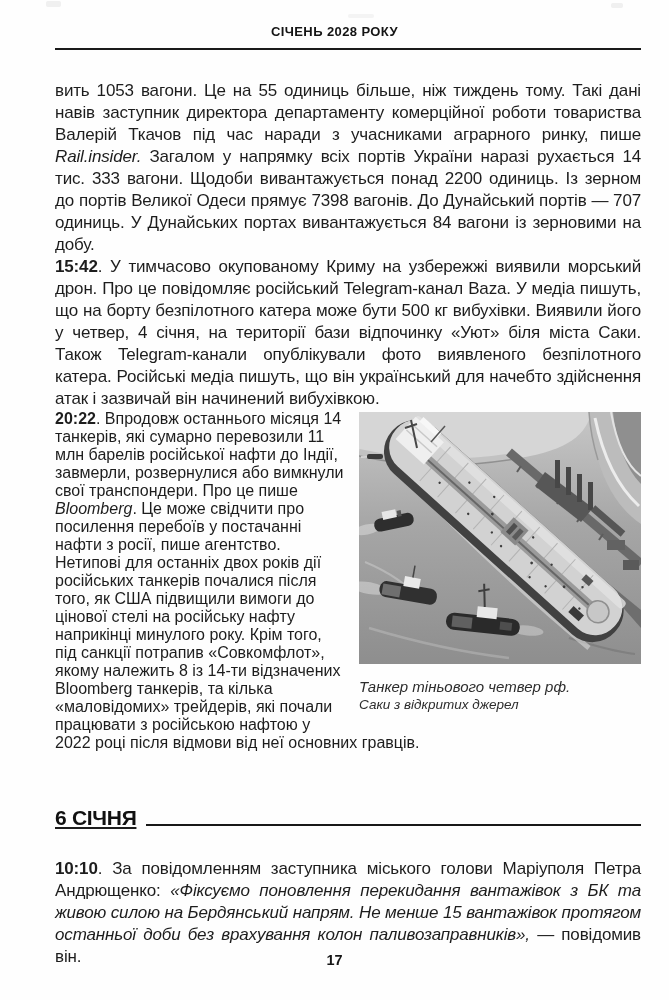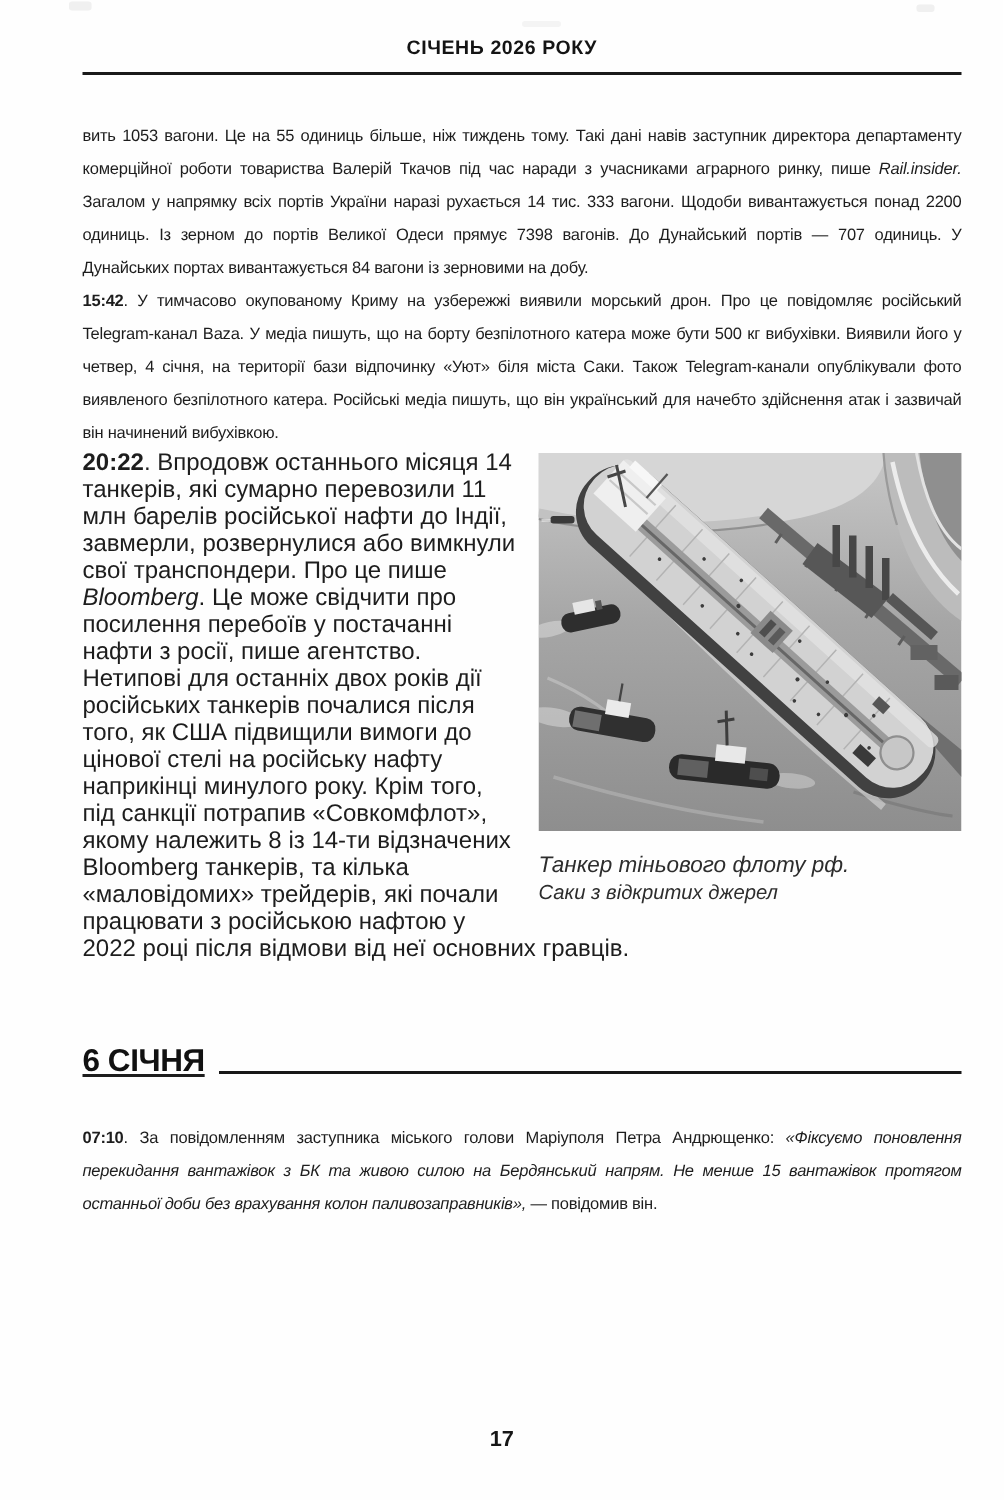--- a/index.html
+++ b/index.html
@@ -35,21 +35,21 @@
   .smudge.s3 { left: 348px; top: 14px; width: 26px; height: 4px; opacity: .35; }
 
   
   .content {
     position: absolute;
     left: 55px; top: 80px;
     width: 586px;
   }
   .content p {
     margin: 0;
-    font-size: 11px;
+    font-size: 17px;
     line-height: 22px;
     letter-spacing: -0.15px;
     text-align: justify;
     color: #1d1d1d;
   }
   .time { font-weight: 700; margin-top: 48px; }
   .ital { font-style: italic; }
 
   
   figure.tanker {
@@ -98,21 +98,21 @@
 </style>
 </head>
 <body>
 
 <div class="page">
 
   <div class="smudge s1"></div>
   <div class="smudge s2"></div>
   <div class="smudge s3"></div>
 
-  <div class="running-head">СІЧЕНЬ 2026 РОКУ</div>
+  <div class="running-head">СІЧЕНЬ 2028 РОКУ</div>
   <div class="head-rule"></div>
 
   <div class="content">
 
     <p><span>вить 1053 вагони. Це на 55 одиниць більше, ніж тиждень тому. Такі дані навів заступник директора департаменту комерційної роботи товариства Валерій Ткачов під час наради з учасниками аграрного ринку, пише </span><span class="ital">Rail.insider.</span><span> Загалом у напрямку всіх портів України наразі рухається 14 тис. 333 вагони. Щодоби вивантажується понад 2200 одиниць. Із зерном до портів Великої Одеси прямує 7398 вагонів. До Дунайський портів — 707 одиниць. У Дунайських портах вивантажується 84 вагони із зерновими на добу.</span></p>
 
     <p><span class="time">15:42</span><span>. У тимчасово окупованому Криму на узбережжі виявили морський дрон. Про це повідомляє російський Telegram-канал Baza. У медіа пишуть, що на борту безпілотного катера може бути 500 кг вибухівки. Виявили його у четвер, 4 січня, на території бази відпочинку «Уют» біля міста Саки. Також Telegram-канали опублікували фото виявленого безпілотного катера. Російські медіа пишуть, що він український для начебто здійснення атак і зазвичай він начинений вибухівкою.</span></p>
 
     <p>
       </p><figure class="tanker">
@@ -225,31 +225,31 @@
             <path d="M37,-9 L34,-32 M29,-24 L40,-27" stroke="#3d3d3d" stroke-width="2" fill="none"></path>
             <rect x="54" y="4" width="12" height="8" fill="#4e4e4e"></rect>
           </g>
 
           <g transform="translate(8,42)">
             <rect x="0" y="0" width="16" height="5" rx="2" fill="#3a3a3a"></rect>
             <line x1="-6" y1="3" x2="0" y2="3" stroke="#e5e5e5" stroke-width="2" opacity="0.7"></line>
           </g>
         </svg>
         <figcaption>
-          <div class="cap1">Танкер тіньового флоту рф.</div>
+          <div class="cap1">Танкер тіньового четвер рф.</div>
           <div class="cap2">Саки з відкритих джерел</div>
         </figcaption>
       </figure>
       <span class="time">20:22</span><span>. Впродовж останнього місяця 14 танкерів, які сумарно перевозили 11 млн барелів російської нафти до Індії, завмерли, розвернулися або вимкнули свої транспондери. Про це пише </span><span class="ital">Bloomberg</span><span>. Це може свідчити про посилення перебоїв у постачанні нафти з росії, пише агентство. Нетипові для останніх двох років дії російських танкерів почалися після того, як США підвищили вимоги до цінової стелі на російську нафту наприкінці минулого року. Крім того, під санкції потрапив «Совкомфлот», якому належить 8 із 14-ти відзначених Bloomberg танкерів, та кілька «маловідомих» трейдерів, які почали працювати з російською нафтою у 2022 році після відмови від неї основних гравців.</span>
     <p></p>
 
     <div class="section-head">
       <span class="label">6 СІЧНЯ</span>
       <span class="rule"></span>
     </div>
 
-    <p><span class="time">07:10</span><span>. За повідомленням заступника міського голови Маріуполя Петра Андрющенко: </span><span class="ital">«Фіксуємо поновлення перекидання вантажівок з БК та живою силою на Бердянський напрям. Не менше 15 вантажівок протягом останньої доби без врахування колон паливозаправників»,</span><span> — повідомив він.</span></p>
+    <p><span class="time">10:10</span><span>. За повідомленням заступника міського голови Маріуполя Петра Андрющенко: </span><span class="ital">«Фіксуємо поновлення перекидання вантажівок з БК та живою силою на Бердянський напрям. Не менше 15 вантажівок протягом останньої доби без врахування колон паливозаправників»,</span><span> — повідомив він.</span></p>
 
   </div>
 
   <div class="page-number">17</div>
 
 </div>
 
 </body></html>

